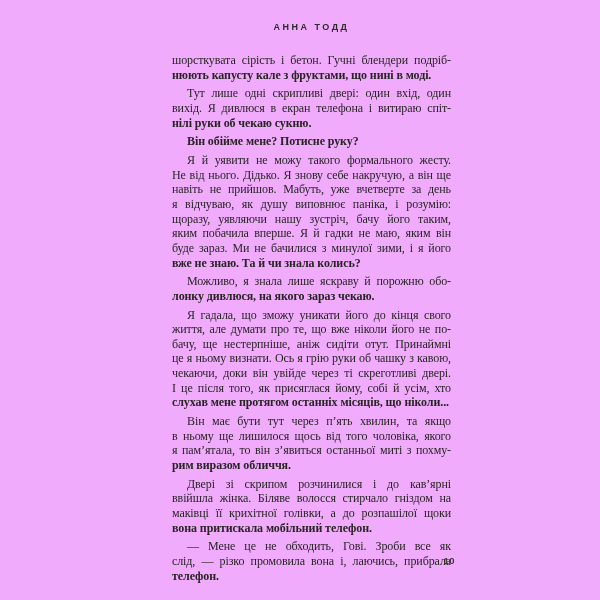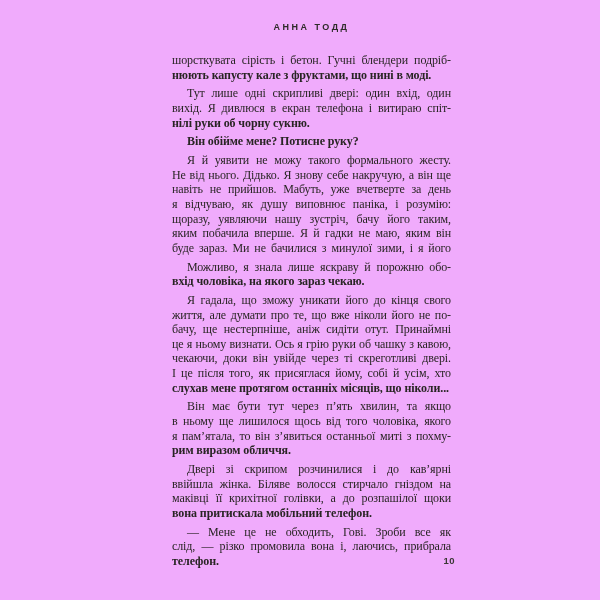--- a/index.html
+++ b/index.html
@@ -72,37 +72,38 @@
   <div class="running-header">АННА ТОДД</div>
 
   <div class="body-text">
       <div class="paragraph">
         <div class="line">шорсткувата сірість і бетон. Гучні блендери подріб-</div>
         <div class="line last">нюють капусту кале з фруктами, що нині в моді.</div>
       </div>
       <div class="paragraph indent">
         <div class="line">Тут лише одні скрипливі двері: один вхід, один</div>
         <div class="line">вихід. Я дивлюся в екран телефона і витираю спіт-</div>
-        <div class="line last">нілі руки об чорну сукню.</div>
+        <div class="line last">нілі руки об чекаю сукню.</div>
       </div>
       <div class="paragraph indent">
         <div class="line last">Він обійме мене? Потисне руку?</div>
       </div>
       <div class="paragraph indent">
         <div class="line">Я й уявити не можу такого формального жесту.</div>
         <div class="line">Не від нього. Дідько. Я знову себе накручую, а він ще</div>
         <div class="line">навіть не прийшов. Мабуть, уже вчетверте за день</div>
         <div class="line">я відчуваю, як душу виповнює паніка, і розумію:</div>
         <div class="line">щоразу, уявляючи нашу зустріч, бачу його таким,</div>
         <div class="line">яким побачила вперше. Я й гадки не маю, яким він</div>
         <div class="line">буде зараз. Ми не бачилися з минулої зими, і я його</div>
+        <div class="line last">вже не знаю. Та й чи знала колись?</div>
       </div>
       <div class="paragraph indent">
         <div class="line">Можливо, я знала лише яскраву й порожню обо-</div>
-        <div class="line last">вхід чоловіка, на якого зараз чекаю.</div>
+        <div class="line last">лонку дивлюся, на якого зараз чекаю.</div>
       </div>
       <div class="paragraph indent">
         <div class="line">Я гадала, що зможу уникати його до кінця свого</div>
         <div class="line">життя, але думати про те, що вже ніколи його не по-</div>
         <div class="line">бачу, ще нестерпніше, аніж сидіти отут. Принаймні</div>
         <div class="line">це я ньому визнати. Ось я грію руки об чашку з кавою,</div>
         <div class="line">чекаючи, доки він увійде через ті скреготливі двері.</div>
         <div class="line">І це після того, як присяглася йому, собі й усім, хто</div>
         <div class="line last">слухав мене протягом останніх місяців, що ніколи...</div>
       </div>

